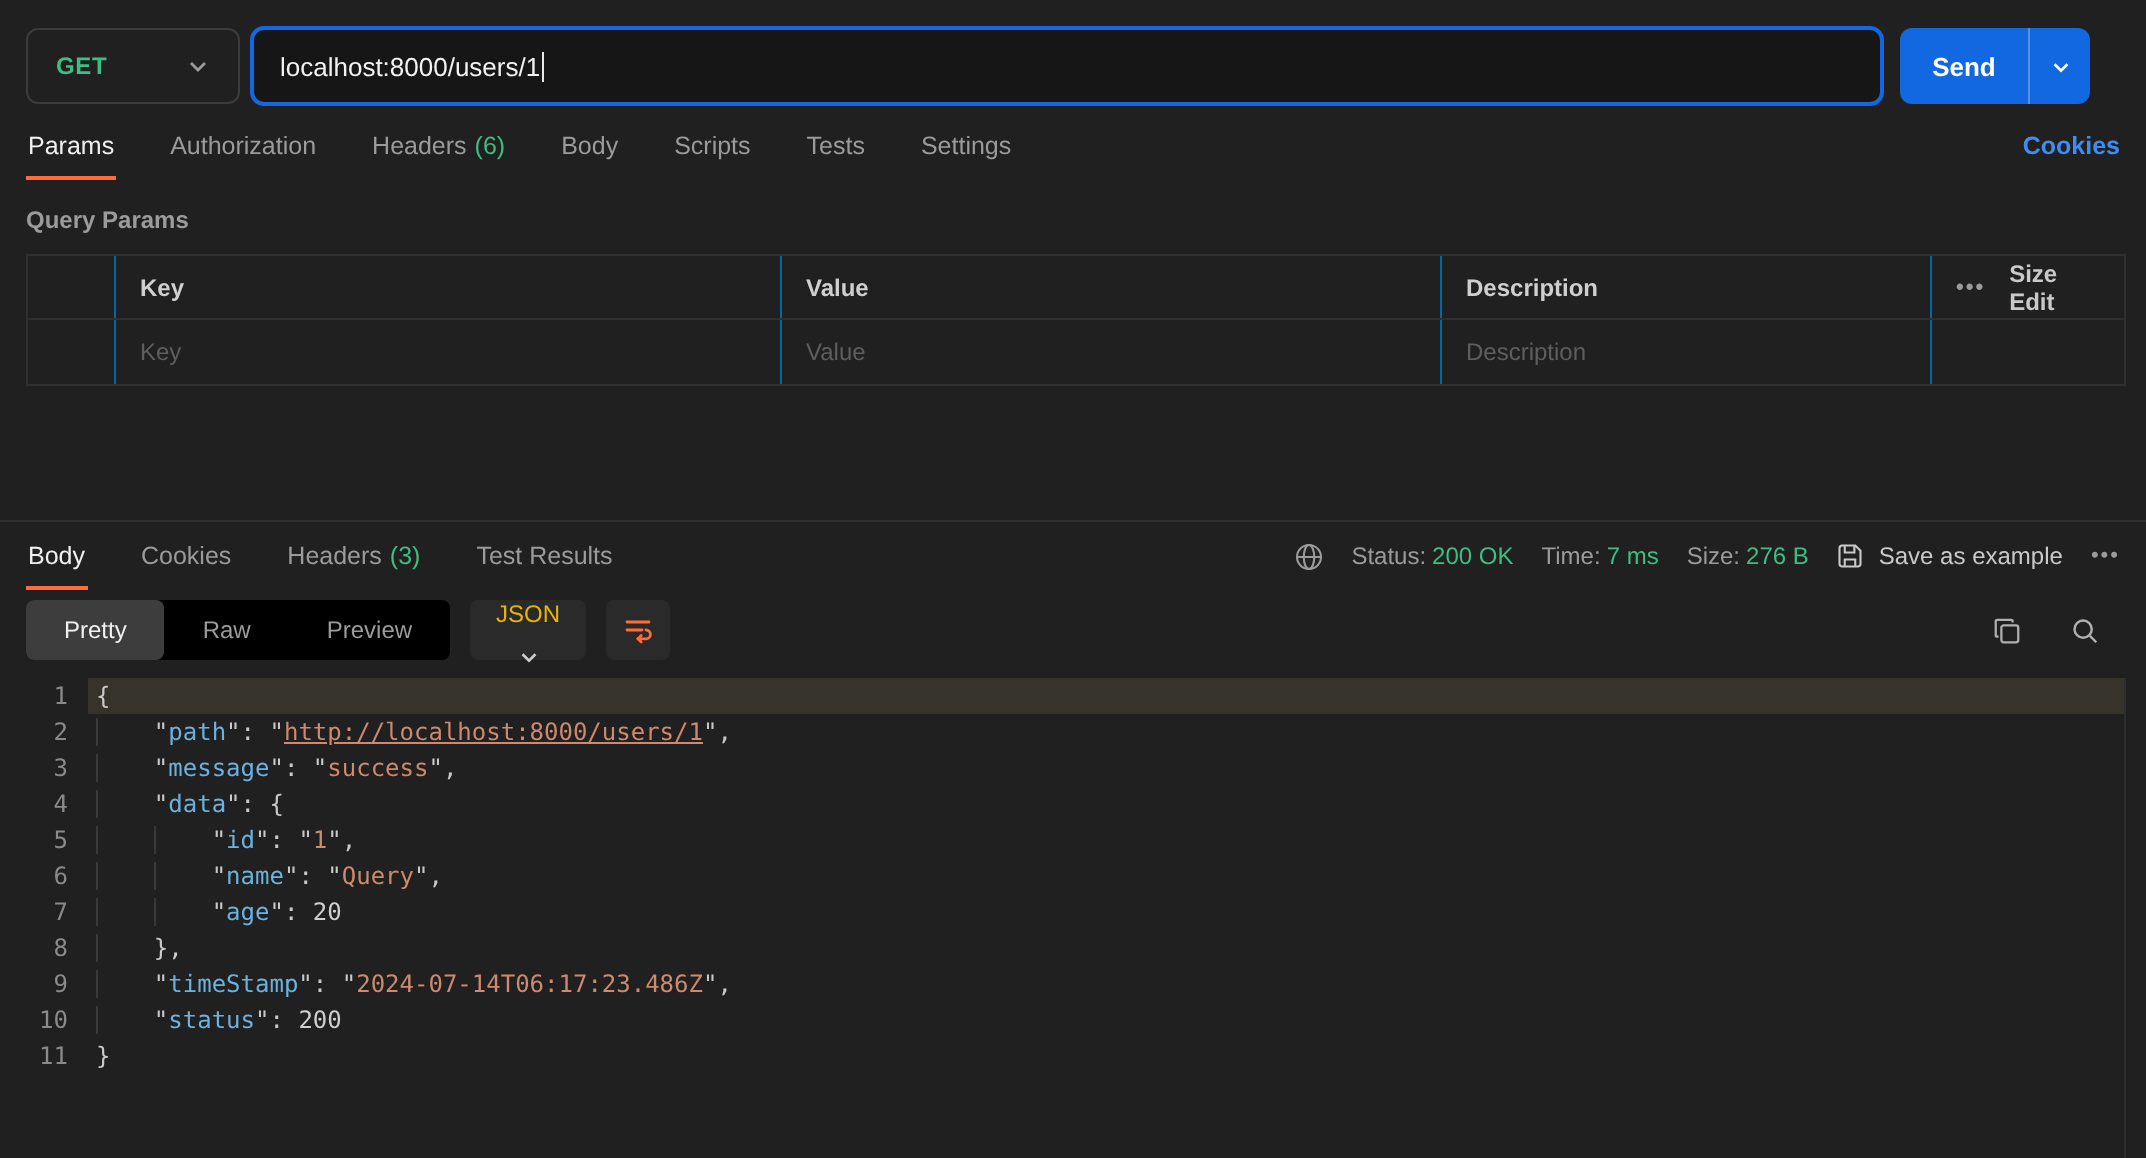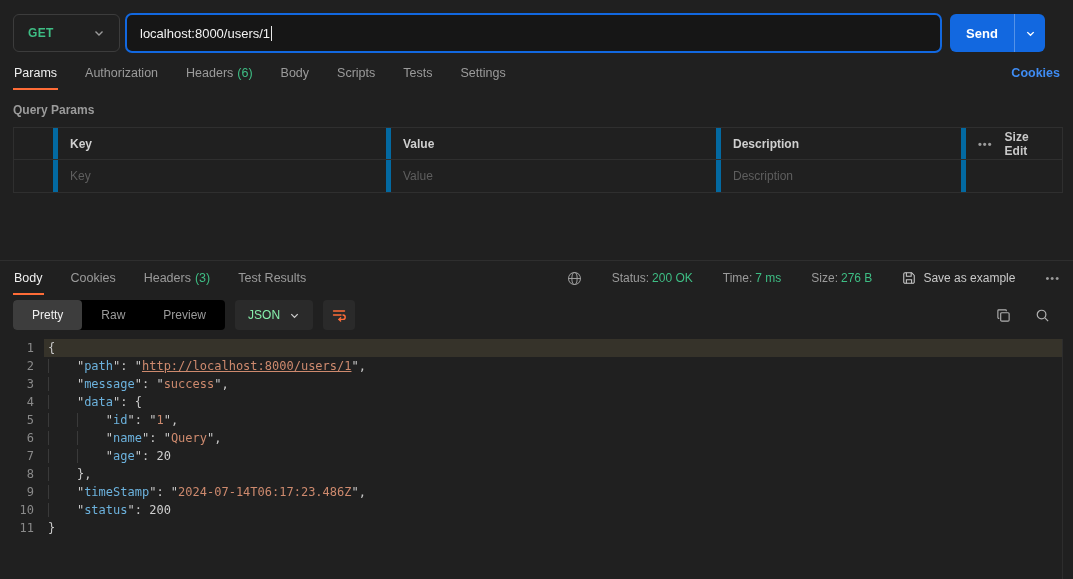--- a/index.html
+++ b/index.html
@@ -42,45 +42,45 @@
   .tab{ position:relative; font-size:12.5px; color:#9b9b9b; padding:10px 1px; cursor:pointer; white-space:nowrap; }
   .tab.active{ color:#f0f0f0; }
   .tab.active::after{ content:""; position:absolute; left:0; right:0; bottom:0; height:2px; background:#ff6c37; }
   .tab-count{ color:#3ebd84; margin-left:4px; }
   .cookies-link{ color:#3f8cf3; font-size:12.5px; font-weight:600; cursor:pointer; }
   
   .section-label{ color:#9b9b9b; font-size:12px; font-weight:600; padding:12px 13px 10px 13px; }
   .params-table{ margin-left:13px; width:1050px; border:1px solid #2f2f2f; }
   .p-row{ display:grid; grid-template-columns:44px 333px 330px 245px 1fr; height:32px; }
   .p-row.header{ border-bottom:1px solid #2f2f2f; }
-  .p-cell{ display:flex; align-items:center; padding:0 12px; border-right:5px solid #0369a1; overflow:hidden; }
+  .p-cell{ display:flex; align-items:center; padding:0 12px; border-right:1px solid #0369a1; overflow:hidden; }
   .p-cell:last-child{ border-right:none; }
   .p-row.header .p-cell{ color:#cfcfcf; font-weight:600; }
   .placeholder{ color:#5e5e5e; }
   .actions-cell{ justify-content:flex-end; gap:12px; }
   .kebab{ color:#9b9b9b; letter-spacing:1px; cursor:pointer; font-size:11px; }
   .bulk-edit{ color:#c9c9c9; cursor:pointer; }
   
   .pane-divider{ margin-top:67px; height:1px; background:#2e2e2e; }
   
   .response-header{ display:flex; align-items:center; justify-content:space-between;
     padding:0 13px; height:34px; }
-  .resp-meta{ display:flex; align-items:center; gap:30px; color:#9b9b9b; font-size:12px; }
+  .resp-meta{ display:flex; align-items:center; gap:14px; color:#9b9b9b; font-size:12px; }
   .meta-pair{ white-space:nowrap; }
   .meta-val{ color:#3ebd84; margin-left:3px; }
   .save-group{ display:flex; align-items:center; gap:7px; color:#c9c9c9; cursor:pointer; white-space:nowrap; }
   .icon{ display:inline-flex; align-items:center; justify-content:center; }
   
   .response-toolbar{ display:flex; align-items:center; padding:0 13px; height:40px; gap:10px; }
   .segmented{ display:flex; background:#000000; border-radius:4px; height:30px; }
   .segment{ display:flex; align-items:center; padding:0 19px; font-size:12px; color:#9b9b9b;
     cursor:pointer; border-radius:4px; }
   .segment.active{ background:#3d3d3d; color:#f0f0f0; }
   .json-dropdown{ display:flex; align-items:center; gap:9px; background:#2a2a2a; border-radius:4px;
-    height:30px; padding:0 13px; font-size:12px; color:#86efac; cursor:pointer; }
+    height:30px; padding:0 13px; font-size:12px; color:#eab308; cursor:pointer;flex-direction:column; }
   .wrap-btn{ width:32px; height:30px; background:#2a2a2a; border:none; border-radius:4px;
     display:flex; align-items:center; justify-content:center; cursor:pointer; }
   .toolbar-right{ margin-left:auto; display:flex; gap:24px; align-items:center; padding-right:10px; }
   .tool-icon{ cursor:pointer; }
   
   .code-area{ position:relative; margin-top:4px;
     font-family:"DejaVu Sans Mono","Liberation Mono",monospace; font-size:12px; line-height:18px; }
   .code-line{ display:flex; height:18px; }
   .gutter{ flex:0 0 44px; text-align:right; color:#8a8a8a; padding-right:10px; }
   .line-content{ flex:1; white-space:pre; color:#c9c9c9; padding-left:4px; margin-right:10px; }

